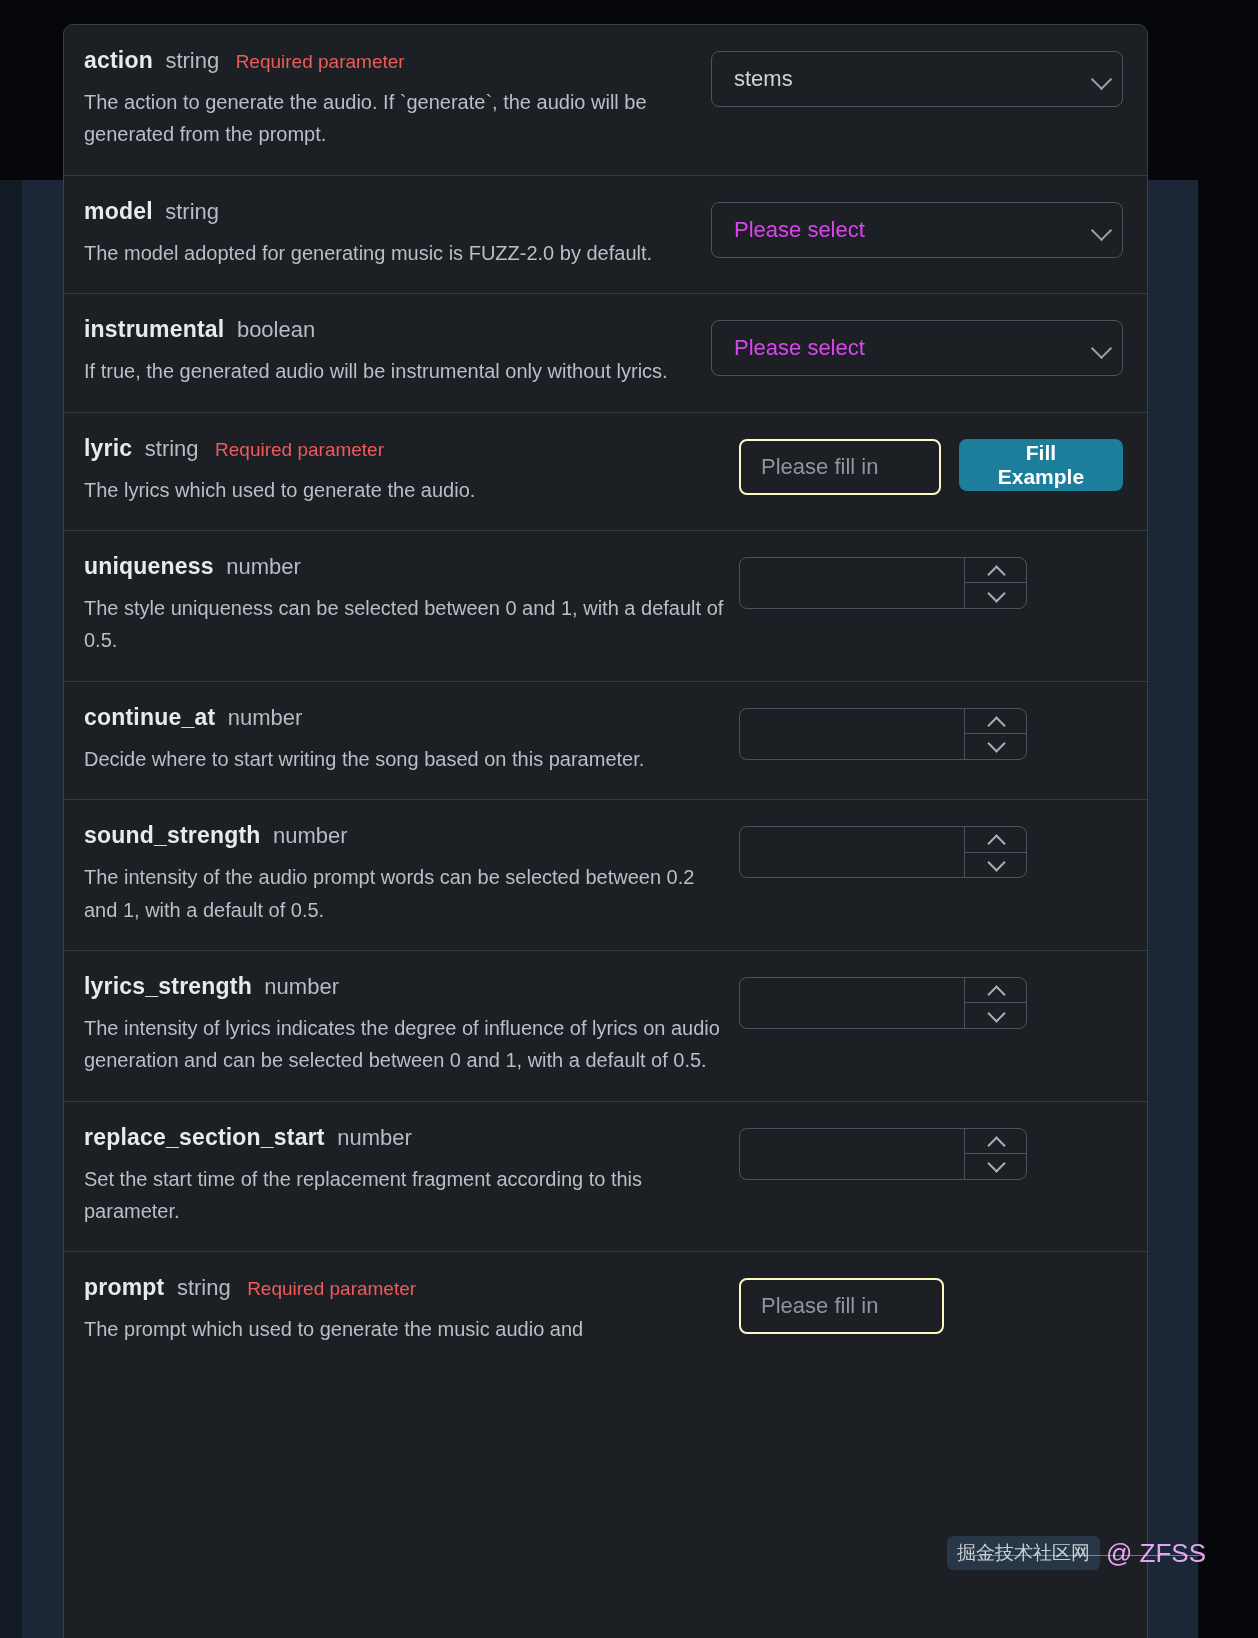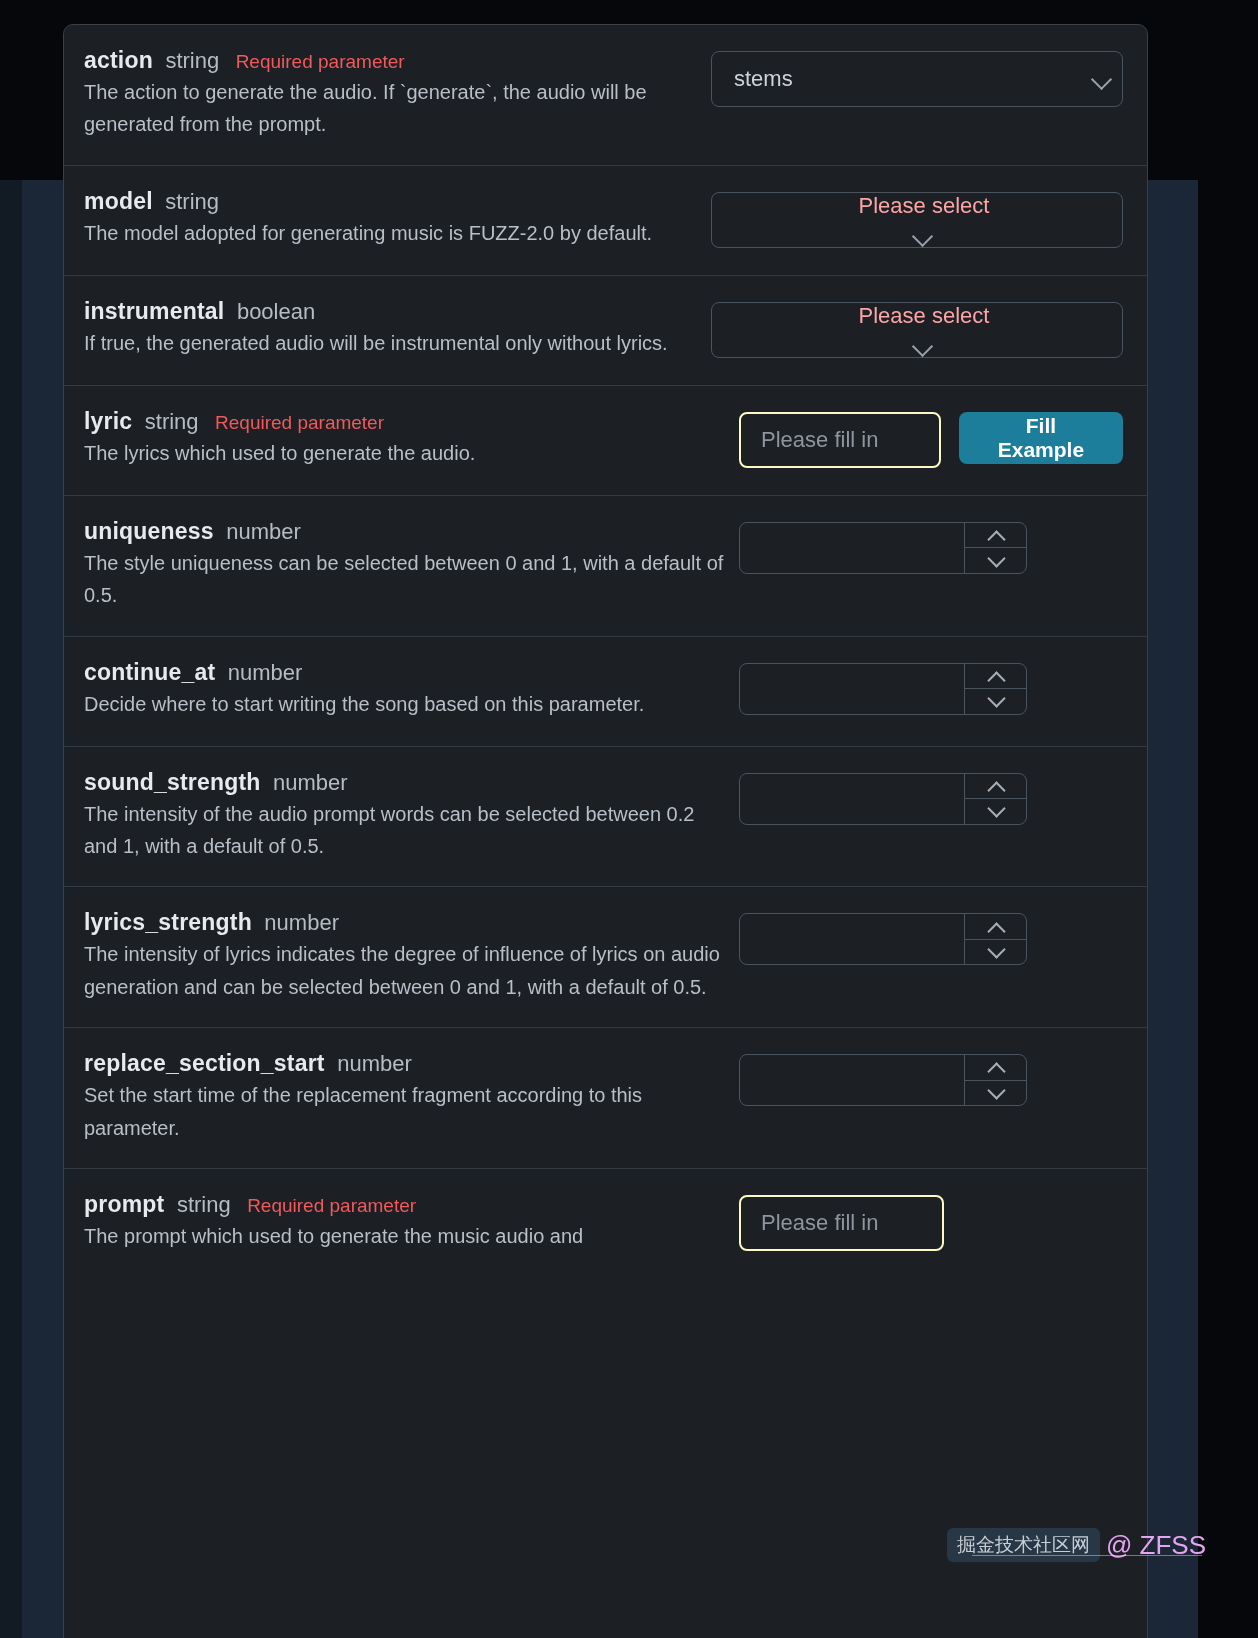--- a/index.html
+++ b/index.html
@@ -73,42 +73,42 @@
     color: #b6bcc4;
     font-weight: normal;
     margin-left: 8px;
   }
   .preq {
     font-size: 19px;
     color: #f05a5a;
     margin-left: 12px;
   }
   .pdesc {
-    margin-top: 2px;
+    margin-top: 12px;
     font-size: 20px;
     line-height: 1.62;
     color: #b9bfc7;
     max-width: 640px;
   }
 
   
   .select {
     width: 412px;
     height: 56px;
     border: 1px solid #4b535d;
     border-radius: 8px;
     background: transparent;
     display: flex;
     align-items: center;
     padding: 0 8px 0 22px;
     color: #cdd3da;
     font-size: 22px;
     justify-content: space-between;
   }
-  .select.placeholder { color: #fca5a5; flex-direction: column; }
+  .select.placeholder { color: #d946ef; }
   .chev {
     width: 22px; height: 22px;
     position: relative;
     flex: none;
   }
   .chev::before {
     content: "";
     position: absolute;
     left: 2px; top: 4px;
     width: 13px; height: 13px;
@@ -188,21 +188,21 @@
     align-items: center;
     justify-content: center;
     border: none;
     font-family: "Liberation Sans", sans-serif;
   }
 
   
   .watermark {
     position: absolute;
     right: 52px;
-    bottom: 76px;
+    bottom: 68px;
     display: flex;
     align-items: center;
     gap: 6px;
     z-index: 40;
   }
   .wm-badge {
     background: #2a3a48;
     border-radius: 6px;
     padding: 4px 10px;
     color: #d6dde4;

